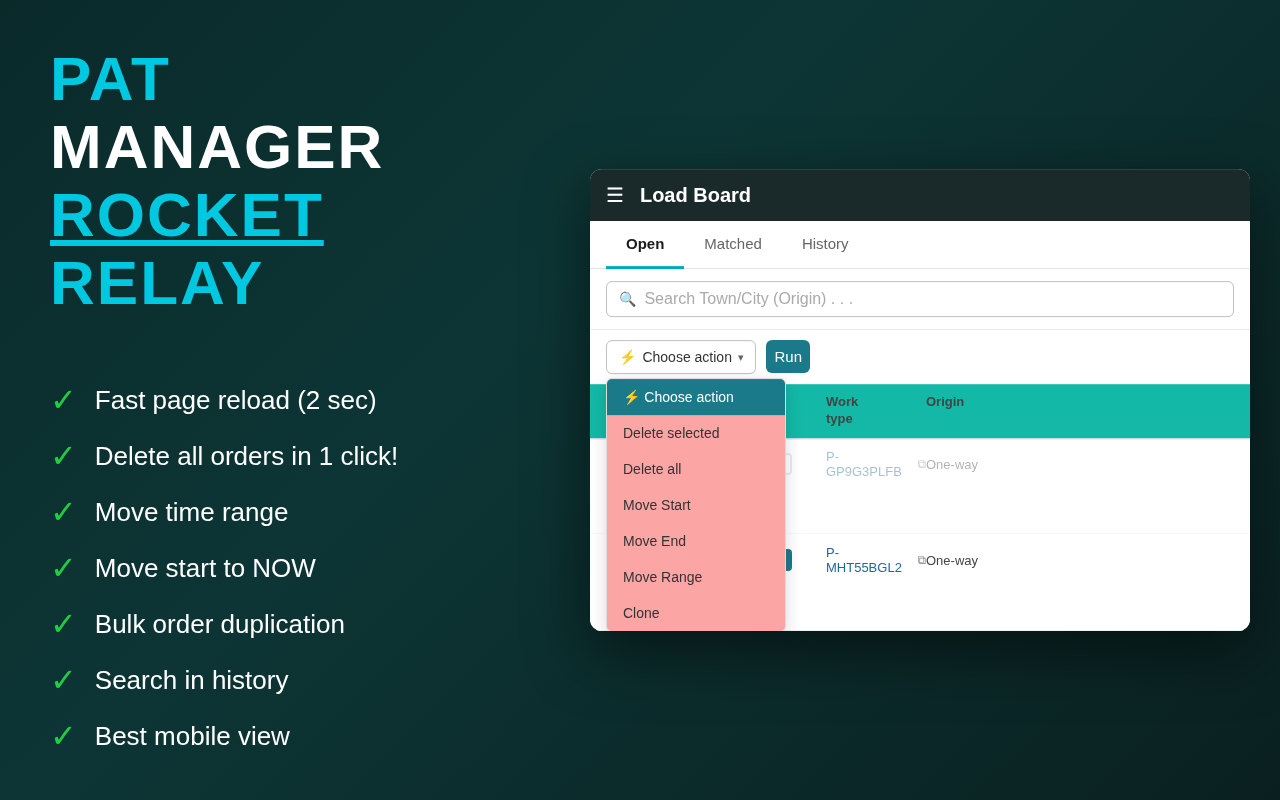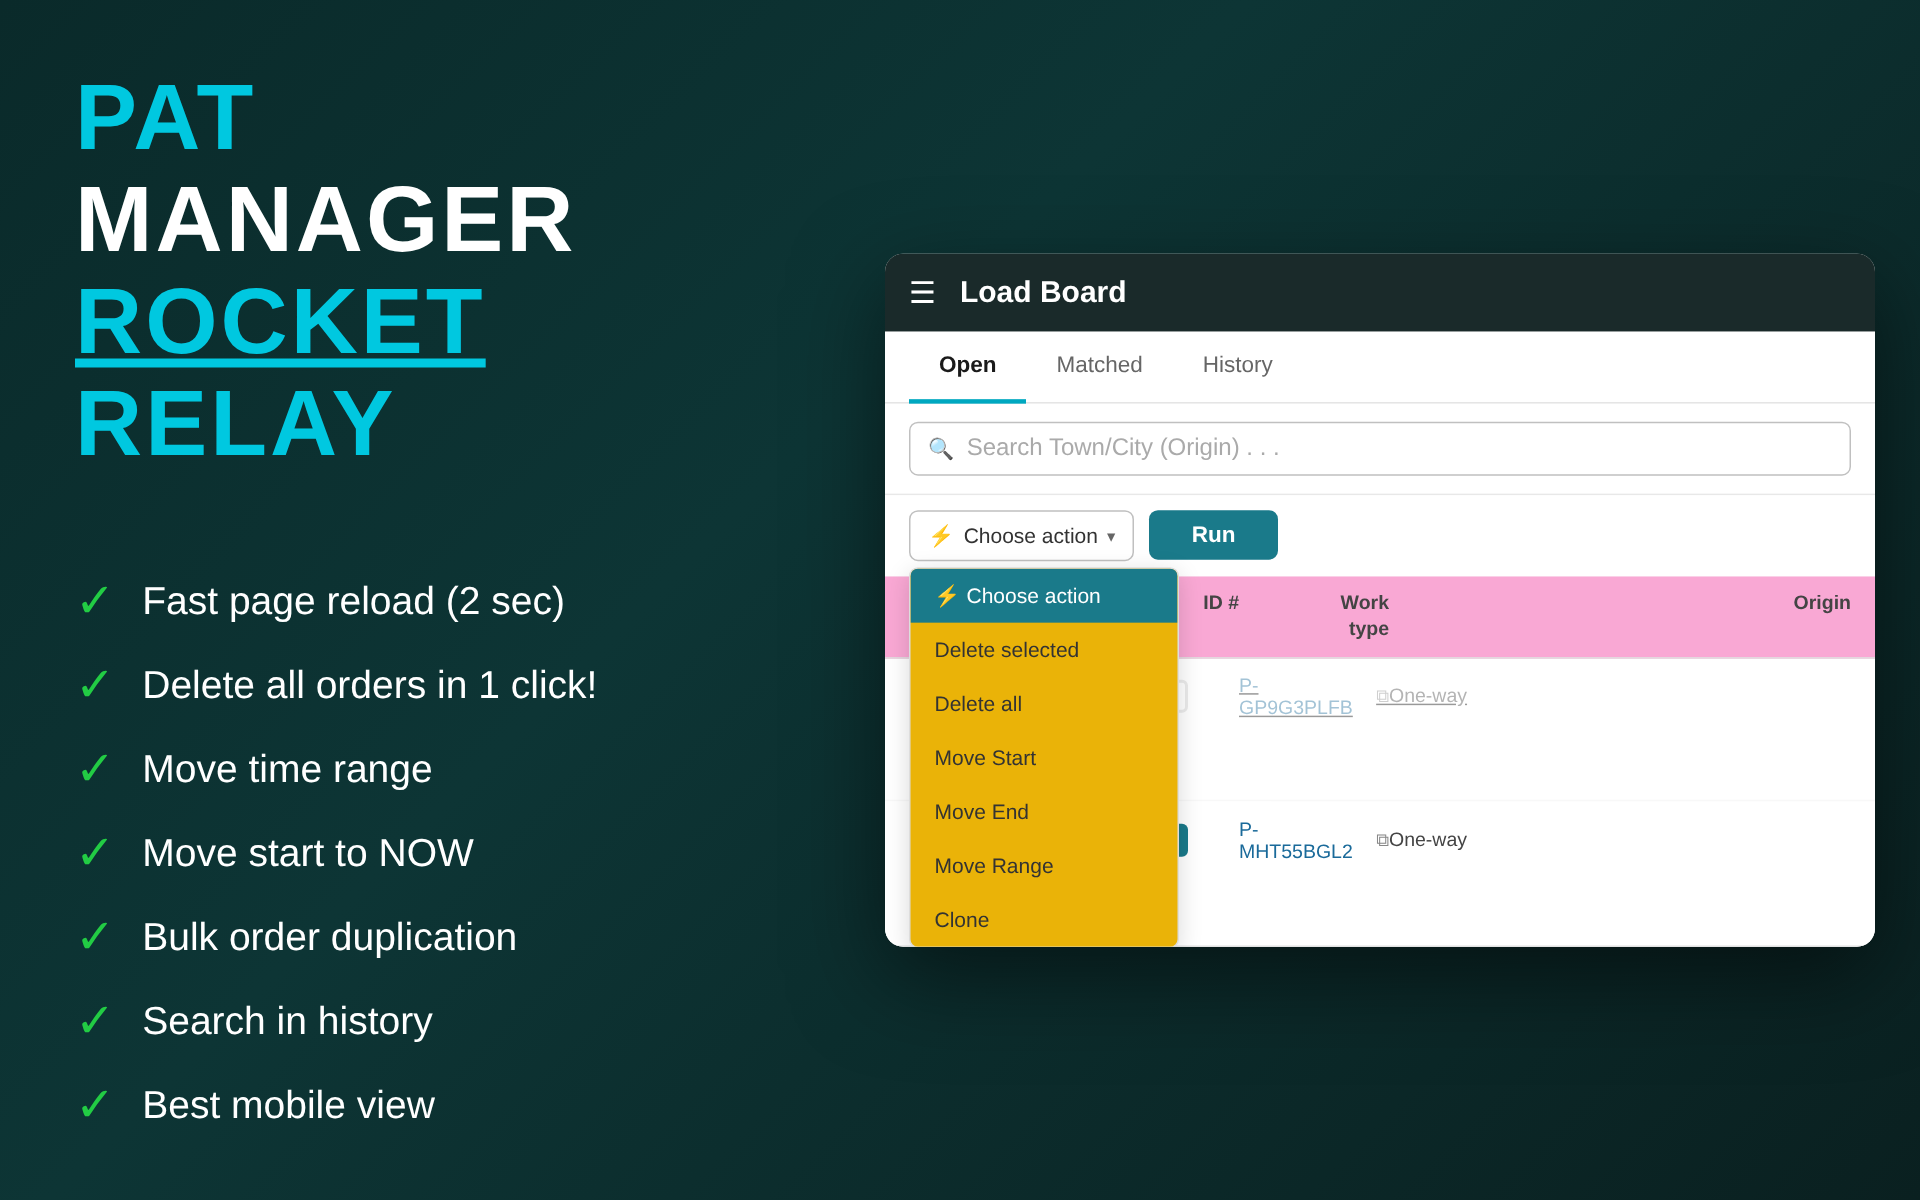--- a/index.html
+++ b/index.html
@@ -154,32 +154,32 @@
       cursor: pointer;
     }
     .lightning-char { font-size: 14px; }
     .chevron-char { color: #666; font-size: 11px; }
 
     .run-button {
       background: #1a7a8a;
       color: #ffffff;
       border: none;
       border-radius: 6px;
-      padding: 8px 28px;
+      padding: 8px 8px;
       font-size: 15px;
-      font-weight: 700;
+      font-weight: 400;
       cursor: pointer;
     }
 
     
     .dropdown-menu {
       position: absolute;
       top: 48px;
       left: 16px;
-      background: #eab308;
+      background: #fca5a5;
       border: 1px solid #ddd;
       border-radius: 6px;
       box-shadow: 0 4px 16px rgba(0,0,0,0.15);
       z-index: 10;
       min-width: 180px;
       overflow: hidden;
     }
     .dropdown-item {
       padding: 10px 16px;
       font-size: 14px;
@@ -192,24 +192,23 @@
     }
 
     
     .table-area {
       background: #ffffff;
       overflow: hidden;
     }
     .table-header {
       display: grid;
       grid-template-columns: 130px 90px 100px 1fr;
-      background: #f9a8d4;
+      background: #14b8a6;
       border-bottom: 1px solid #e0e0e0;
       padding: 10px 16px;
-      text-align: right;
     }
     .th {
       font-size: 13px;
       font-weight: 600;
       color: #444;
     }
     .th.multi-line { line-height: 1.3; }
 
     .table-row-wrap {
       border-bottom: 1px solid #eee;
@@ -253,21 +252,20 @@
 
     .work-type { font-size: 13px; color: #444; }
 
     .origin-col { display: flex; flex-direction: column; }
     .origin-city { font-size: 13px; color: #333; }
     .origin-date { font-size: 12px; color: #666; }
 
     
     .row-partial {
       opacity: 0.4;
-      text-decoration: underline;
     }
   </style>
 </head>
 <body>
 
 <div class="left-section">
   <h1 class="title">
     <span class="title-pat">PAT</span>
     <span> </span>
     <span class="title-manager">MANAGER</span>

